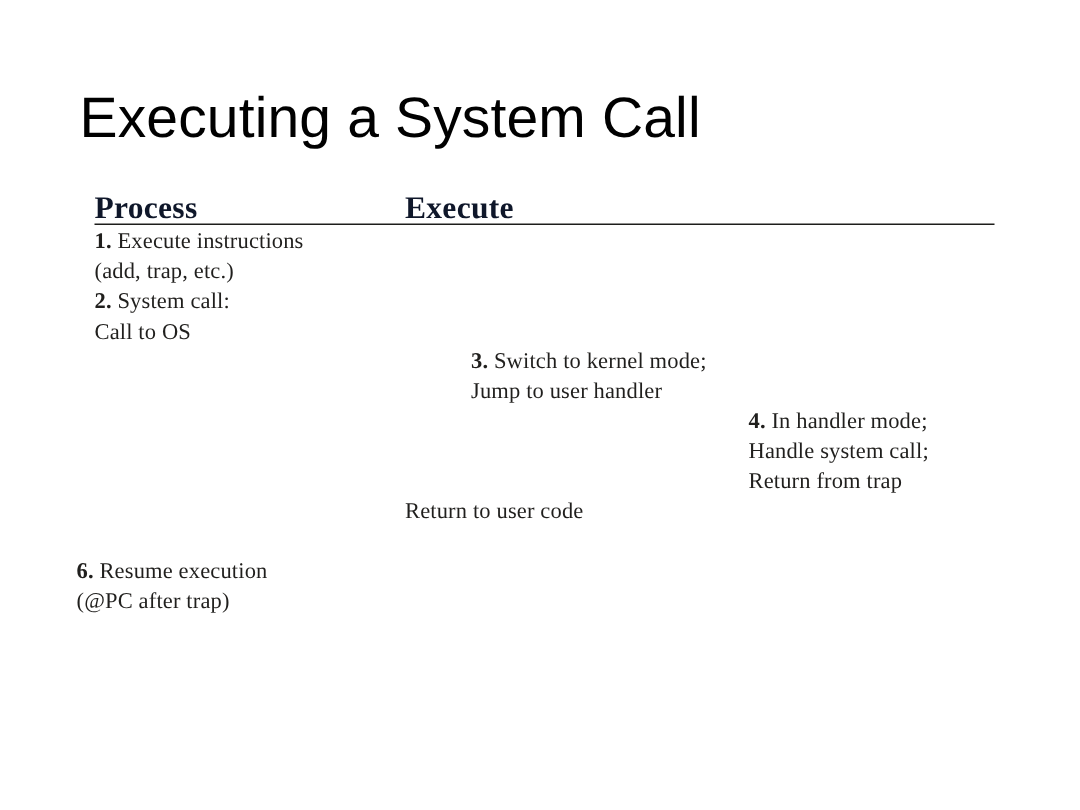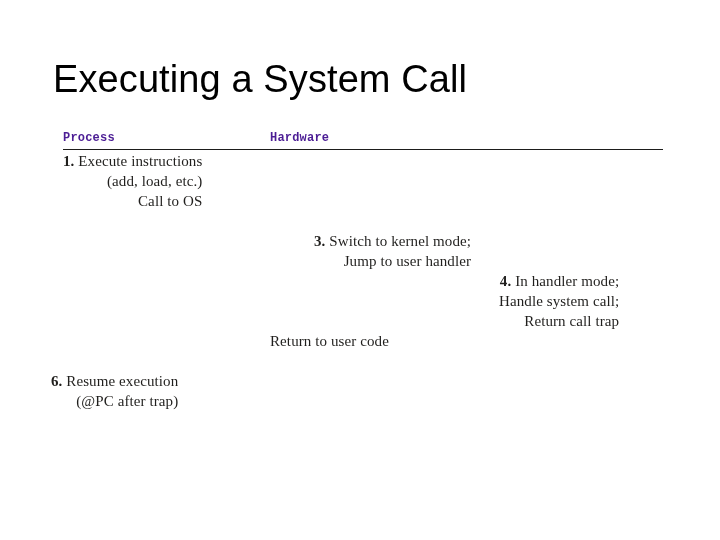--- a/index.html
+++ b/index.html
@@ -35,24 +35,24 @@
   #figure {
     position: absolute;
     left: 0;
     top: 0;
     width: 720px;
     height: 540px;
   }
 
   .col-header {
     position: absolute;
-    font-family: Liberation Mono, monospace;
-    font-size: 12px;
+    font-family: Liberation Serif, serif;
+    font-size: 21px;
     font-weight: bold;
-    color: #4c1d95;
+    color: #0f172a;
     line-height: 18px;
     white-space: nowrap;
     letter-spacing: 0.2px;
   }
   #hdr-process  { left: 63px;  top: 129px; }
   #hdr-hardware { left: 270px; top: 129px; }
   #hdr-os       { left: 499px; top: 129px; }
 
   #header-rule {
     position: absolute;
@@ -64,21 +64,20 @@
   }
 
   .step-block {
     position: absolute;
     font-family: "Liberation Serif", "DejaVu Serif", serif;
     font-size: 15px;
     line-height: 20.2px;
     color: #201f1d;
     white-space: nowrap;
     letter-spacing: 0.1px;
-    text-align: right;
   }
   .step-block .num {
     font-weight: bold;
   }
 
   #step-1 { left: 63px;  top: 151px; }
   #step-3 { left: 270px; top: 231px; margin-left: 44px; }
   #step-4 { left: 499px; top: 271px; }
   #step-5 { left: 270px; top: 331px; }
   #step-6 { left: 51px;  top: 371px; }
@@ -89,40 +88,41 @@
 <body>
 
 <div id="slide">
 
   <div id="slide-title">Executing a System Call</div>
 
   <div id="figure">
 
     <div class="col-header" id="hdr-process">Process</div>
 
-    <div class="col-header" id="hdr-hardware">Hardware</div>
+    <div class="col-header" id="hdr-hardware">Execute</div>
 
 
     <div id="header-rule"></div>
 
     <div class="step-block" id="step-1">
       <span class="line"><span class="num">1.</span><span> Execute instructions</span></span>
-      <span class="line">(add, load, etc.)</span>
+      <span class="line">(add, trap, etc.)</span>
+      <span class="line"><span class="num">2.</span><span> System call:</span></span>
       <span class="line">Call to OS</span>
     </div>
 
     <div class="step-block" id="step-3">
       <span class="line"><span class="num">3.</span><span> Switch to kernel mode;</span></span>
       <span class="line">Jump to user handler</span>
     </div>
 
     <div class="step-block" id="step-4">
       <span class="line"><span class="num">4.</span><span> In handler mode;</span></span>
       <span class="line">Handle system call;</span>
-      <span class="line">Return call trap</span>
+      <span class="line">Return from trap</span>
     </div>
 
     <div class="step-block" id="step-5">
       <span class="line">Return to user code</span>
     </div>
 
     <div class="step-block" id="step-6">
       <span class="line"><span class="num">6.</span><span> Resume execution</span></span>
       <span class="line">(@PC after trap)</span>
     </div>

